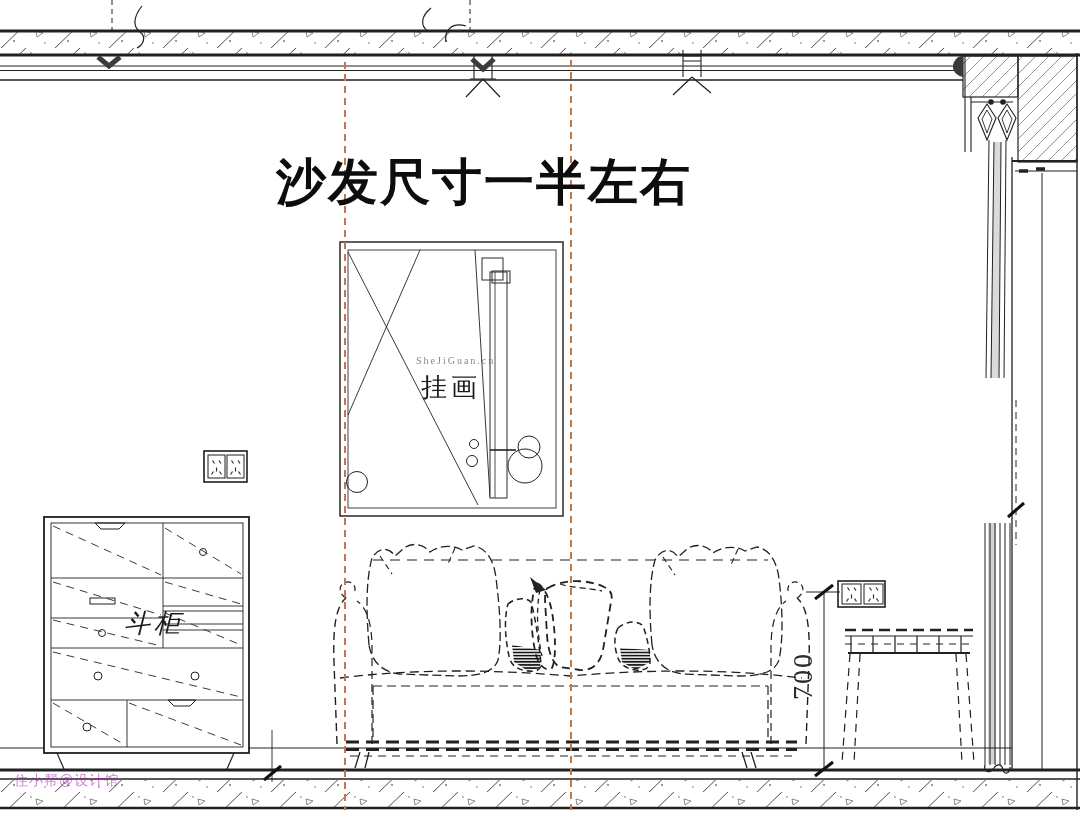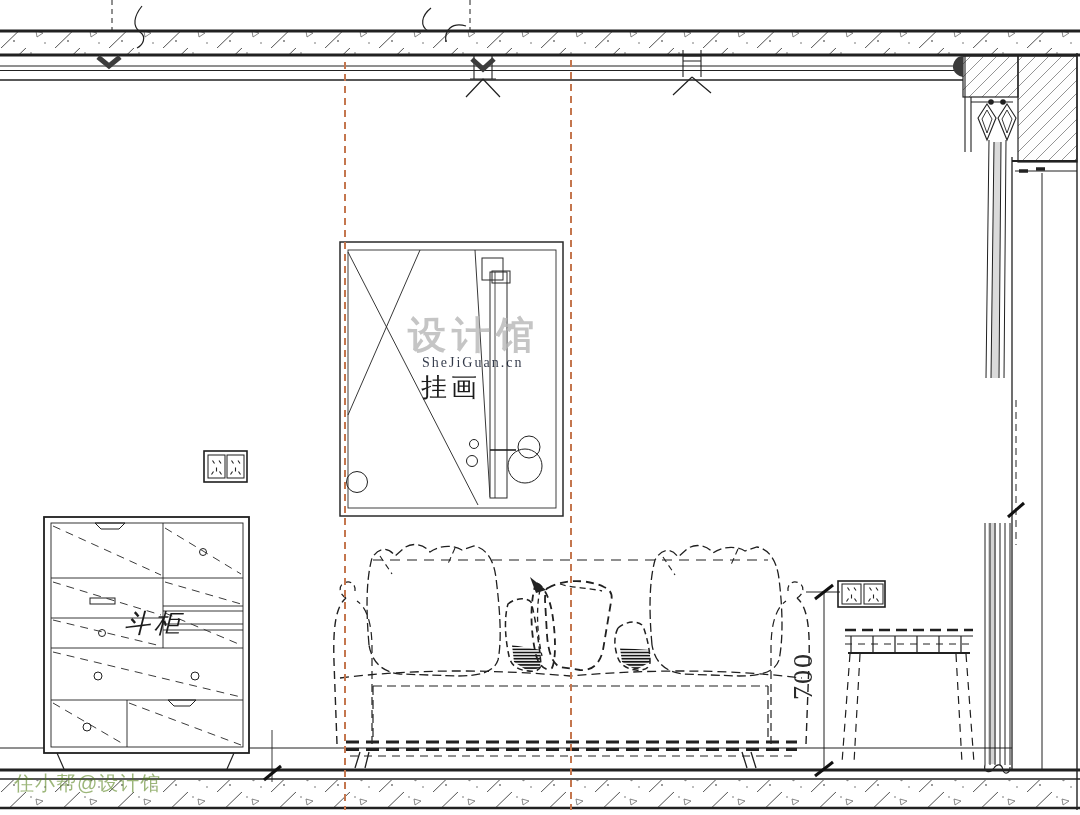--- a/index.html
+++ b/index.html
@@ -19,26 +19,25 @@
   .label-picture{left:421px;top:375px;text-align:center;}
   .label-cabinet{left:124px;top:611px;font-style:italic;}
   .dim-700{
     left:789px;top:700px;transform-origin:0 0;transform:rotate(-90deg);
     font-family:"Liberation Serif",serif;font-size:28px;color:#2a2a2a;letter-spacing:2px;
   }
   .wm-brand{
     left:408px;top:316px;font-size:38px;font-weight:bold;color:#b5b5b5;opacity:.78;letter-spacing:6px;
   }
   .wm-site{
-    left:416px;top:356px;font-size:14px;color:#0f172a;opacity:.85;letter-spacing:2px;
+    left:416px;top:356px;font-size:10px;color:#737373;opacity:.85;letter-spacing:2px;
     font-family:"Liberation Serif",serif;
-    margin-left:6px;
   }
   .wm-corner{
-    left:14px;top:773px;font-size:20px;color:#4d7c0f;opacity:.55;filter:blur(.4px);letter-spacing:1px;
+    left:14px;top:773px;font-size:14px;color:#a21caf;opacity:.55;filter:blur(.4px);letter-spacing:1px;
   }
 </style>
 </head>
 <body>
 
 <div class="canvas">
 
 <svg width="1080" height="815" viewBox="0 0 1080 815">
   <defs>
     <pattern id="concreteHatch" width="54" height="24" patternUnits="userSpaceOnUse">
@@ -236,20 +235,20 @@
     <path d="M1016,400 V545" class="lw" stroke-width="1" stroke-dasharray="7 5"></path>
     <path d="M1008,517 L1024,503" stroke="#111" stroke-width="3" fill="none"></path>
   </g>
 
   <g fill="none">
     <path d="M345,62 V810" stroke-width="2" stroke-dasharray="7 5" stroke="#c4764e"></path>
     <path d="M571,60 V810" stroke-width="2" stroke-dasharray="7 5" stroke="#c4764e"></path>
   </g>
 </svg>
 
+<div class="overlay title-annotation">沙发尺寸一半左右</div>
 <div class="overlay label-cad label-picture">挂画</div>
 <div class="overlay label-cad label-cabinet">斗柜</div>
 <div class="overlay dim-700">700</div>
-<div class="overlay wm-brand">设计馆</div>
 <div class="overlay wm-site">SheJiGuan.cn</div>
 <div class="overlay wm-corner">住小帮@设计馆</div>
 
 </div>
 
 </body></html>

